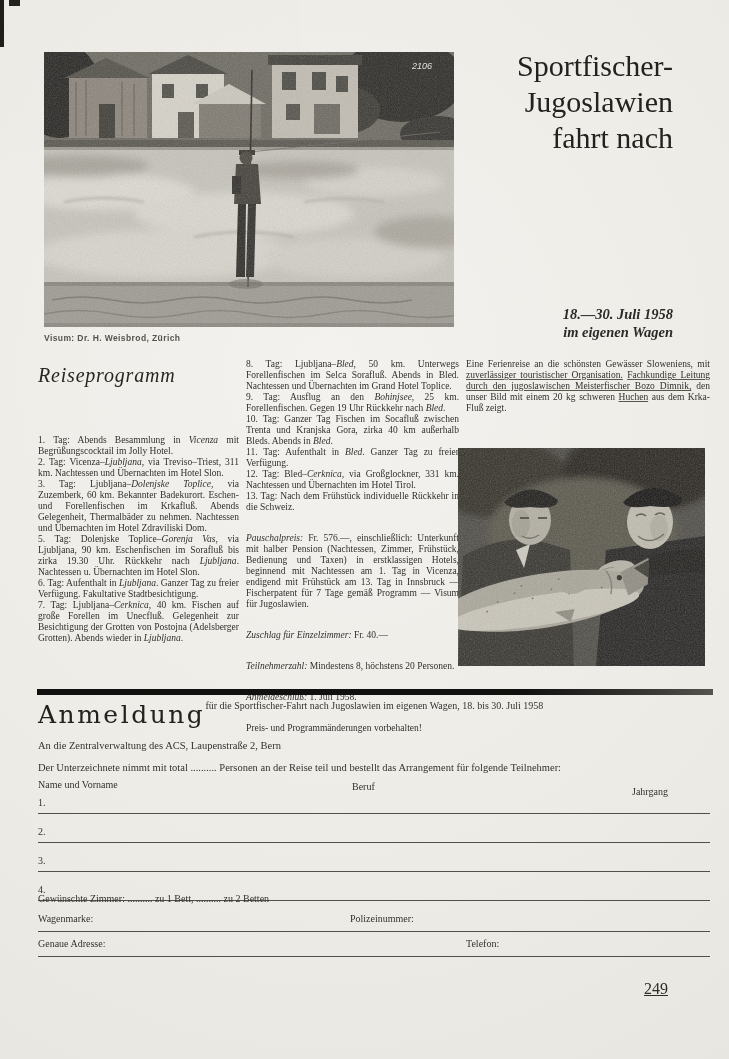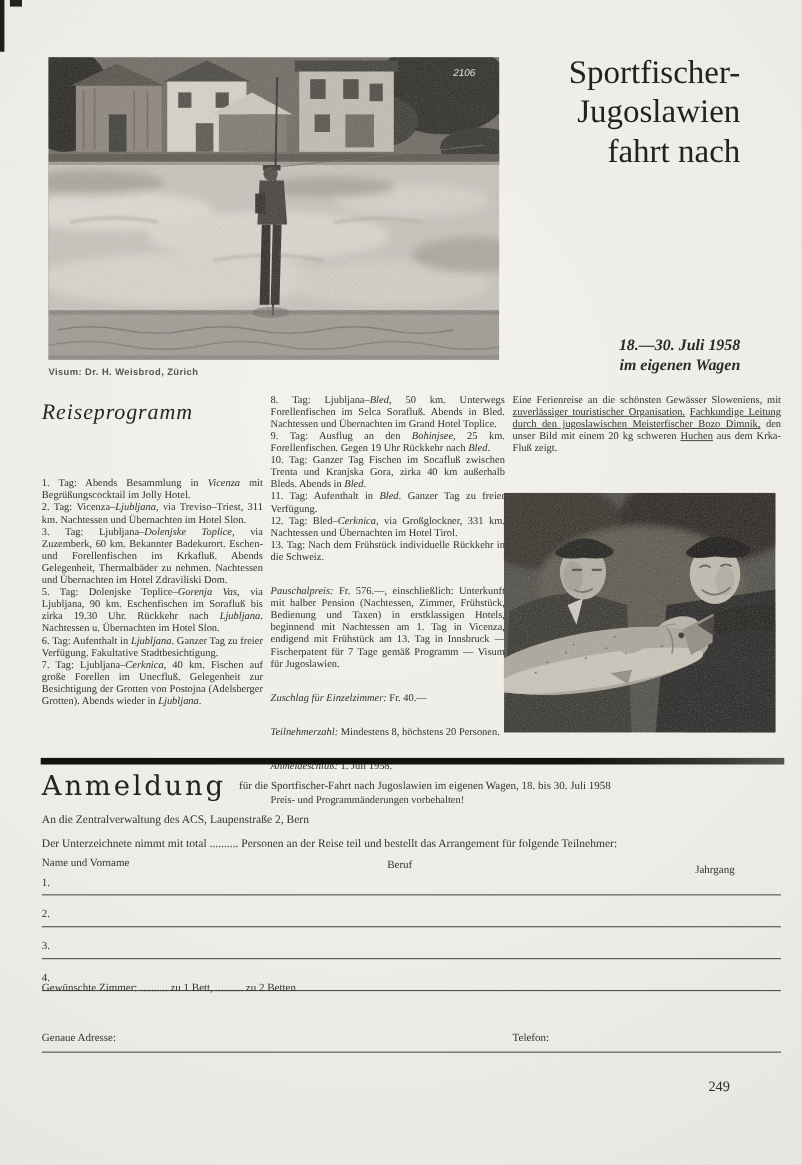--- a/index.html
+++ b/index.html
@@ -52,21 +52,21 @@
   .col-2 .note{margin-top:20px;}
   .col u{text-decoration:underline;text-decoration-color:#5a564c;text-underline-offset:1px;}
 
   
   .rule{
     position:absolute;left:37px;top:689px;width:676px;height:6px;
     background:linear-gradient(90deg,#111110 0%,#111110 72%,#3c3b38 92%,#55544f 100%);
   }
 
   
-  .form-heading{position:absolute;left:38px;top:700px;width:672px;display:flex;align-items:center;gap:12px;}
+  .form-heading{position:absolute;left:38px;top:700px;width:672px;display:flex;align-items:flex-start;gap:0;}
   .form-heading .big{
     font-family:"DejaVu Serif", serif;font-size:25px;letter-spacing:2.5px;color:#23221f;
   }
   .form-heading .small{font-size:10px;color:#33322e;}
   .form-line{position:absolute;left:38px;font-size:10.5px;color:#33322e;}
   .form-address{top:740px;}
   .form-intro{top:762px;}
   .form-colhead{position:absolute;font-size:10px;color:#33322e;}
   .ch-name{left:38px;top:779px;}
   .ch-beruf{left:352px;top:781px;}
@@ -77,21 +77,21 @@
   }
   .p-row.r1{top:797px;} .p-row.r2{top:826px;} .p-row.r3{top:855px;} .p-row.r4{top:884px;}
   .zimmer-line{top:893px;font-size:10px;}
   .field-row{
     position:absolute;left:38px;width:672px;height:18px;
     border-bottom:1px solid #514f49;font-size:10px;color:#33322e;
   }
   .field-row.fr1{top:913px;} .field-row.fr2{top:938px;} .field-row.fr3{top:963px;}
   .f-right{position:absolute;}
   .fr1 .f-right{left:312px;} .fr2 .f-right{left:428px;} .fr3 .f-right{left:426px;}
-  .page-number{position:absolute;left:644px;top:980px;font-size:13px;color:#2e2d29;}
+  .page-number{position:absolute;left:644px;top:980px;font-size:16px;color:#2e2d29;text-decoration:underline;}
 
   
   .grain{position:absolute;inset:0;pointer-events:none;opacity:.5;}
 </style>
 </head>
 <body>
 
 <div class="page">
 
   <div class="edge-streak"></div>
@@ -310,20 +310,24 @@
   <span class="form-colhead ch-beruf">Beruf</span>
   <span class="form-colhead ch-jahrgang">Jahrgang</span>
 
   <div class="p-row r1"><span>1.</span></div>
   <div class="p-row r2"><span>2.</span></div>
   <div class="p-row r3"><span>3.</span></div>
   <div class="p-row r4"><span>4.</span></div>
 
   <div class="form-line zimmer-line">Gewünschte Zimmer: .......... zu 1 Bett, .......... zu 2 Betten</div>
 
+  <div class="field-row fr1">
+    <span>Wagenmarke:</span>
+    <span class="f-right">Polizeinummer:</span>
+  </div>
   <div class="field-row fr2">
     <span>Genaue Adresse:</span>
     <span class="f-right">Telefon:</span>
   </div>
 
   <div class="page-number">249</div>
 
   <svg class="grain">
     <filter id="paperNoise">
         <feTurbulence type="fractalNoise" baseFrequency="0.7" numOctaves="2"></feTurbulence>

